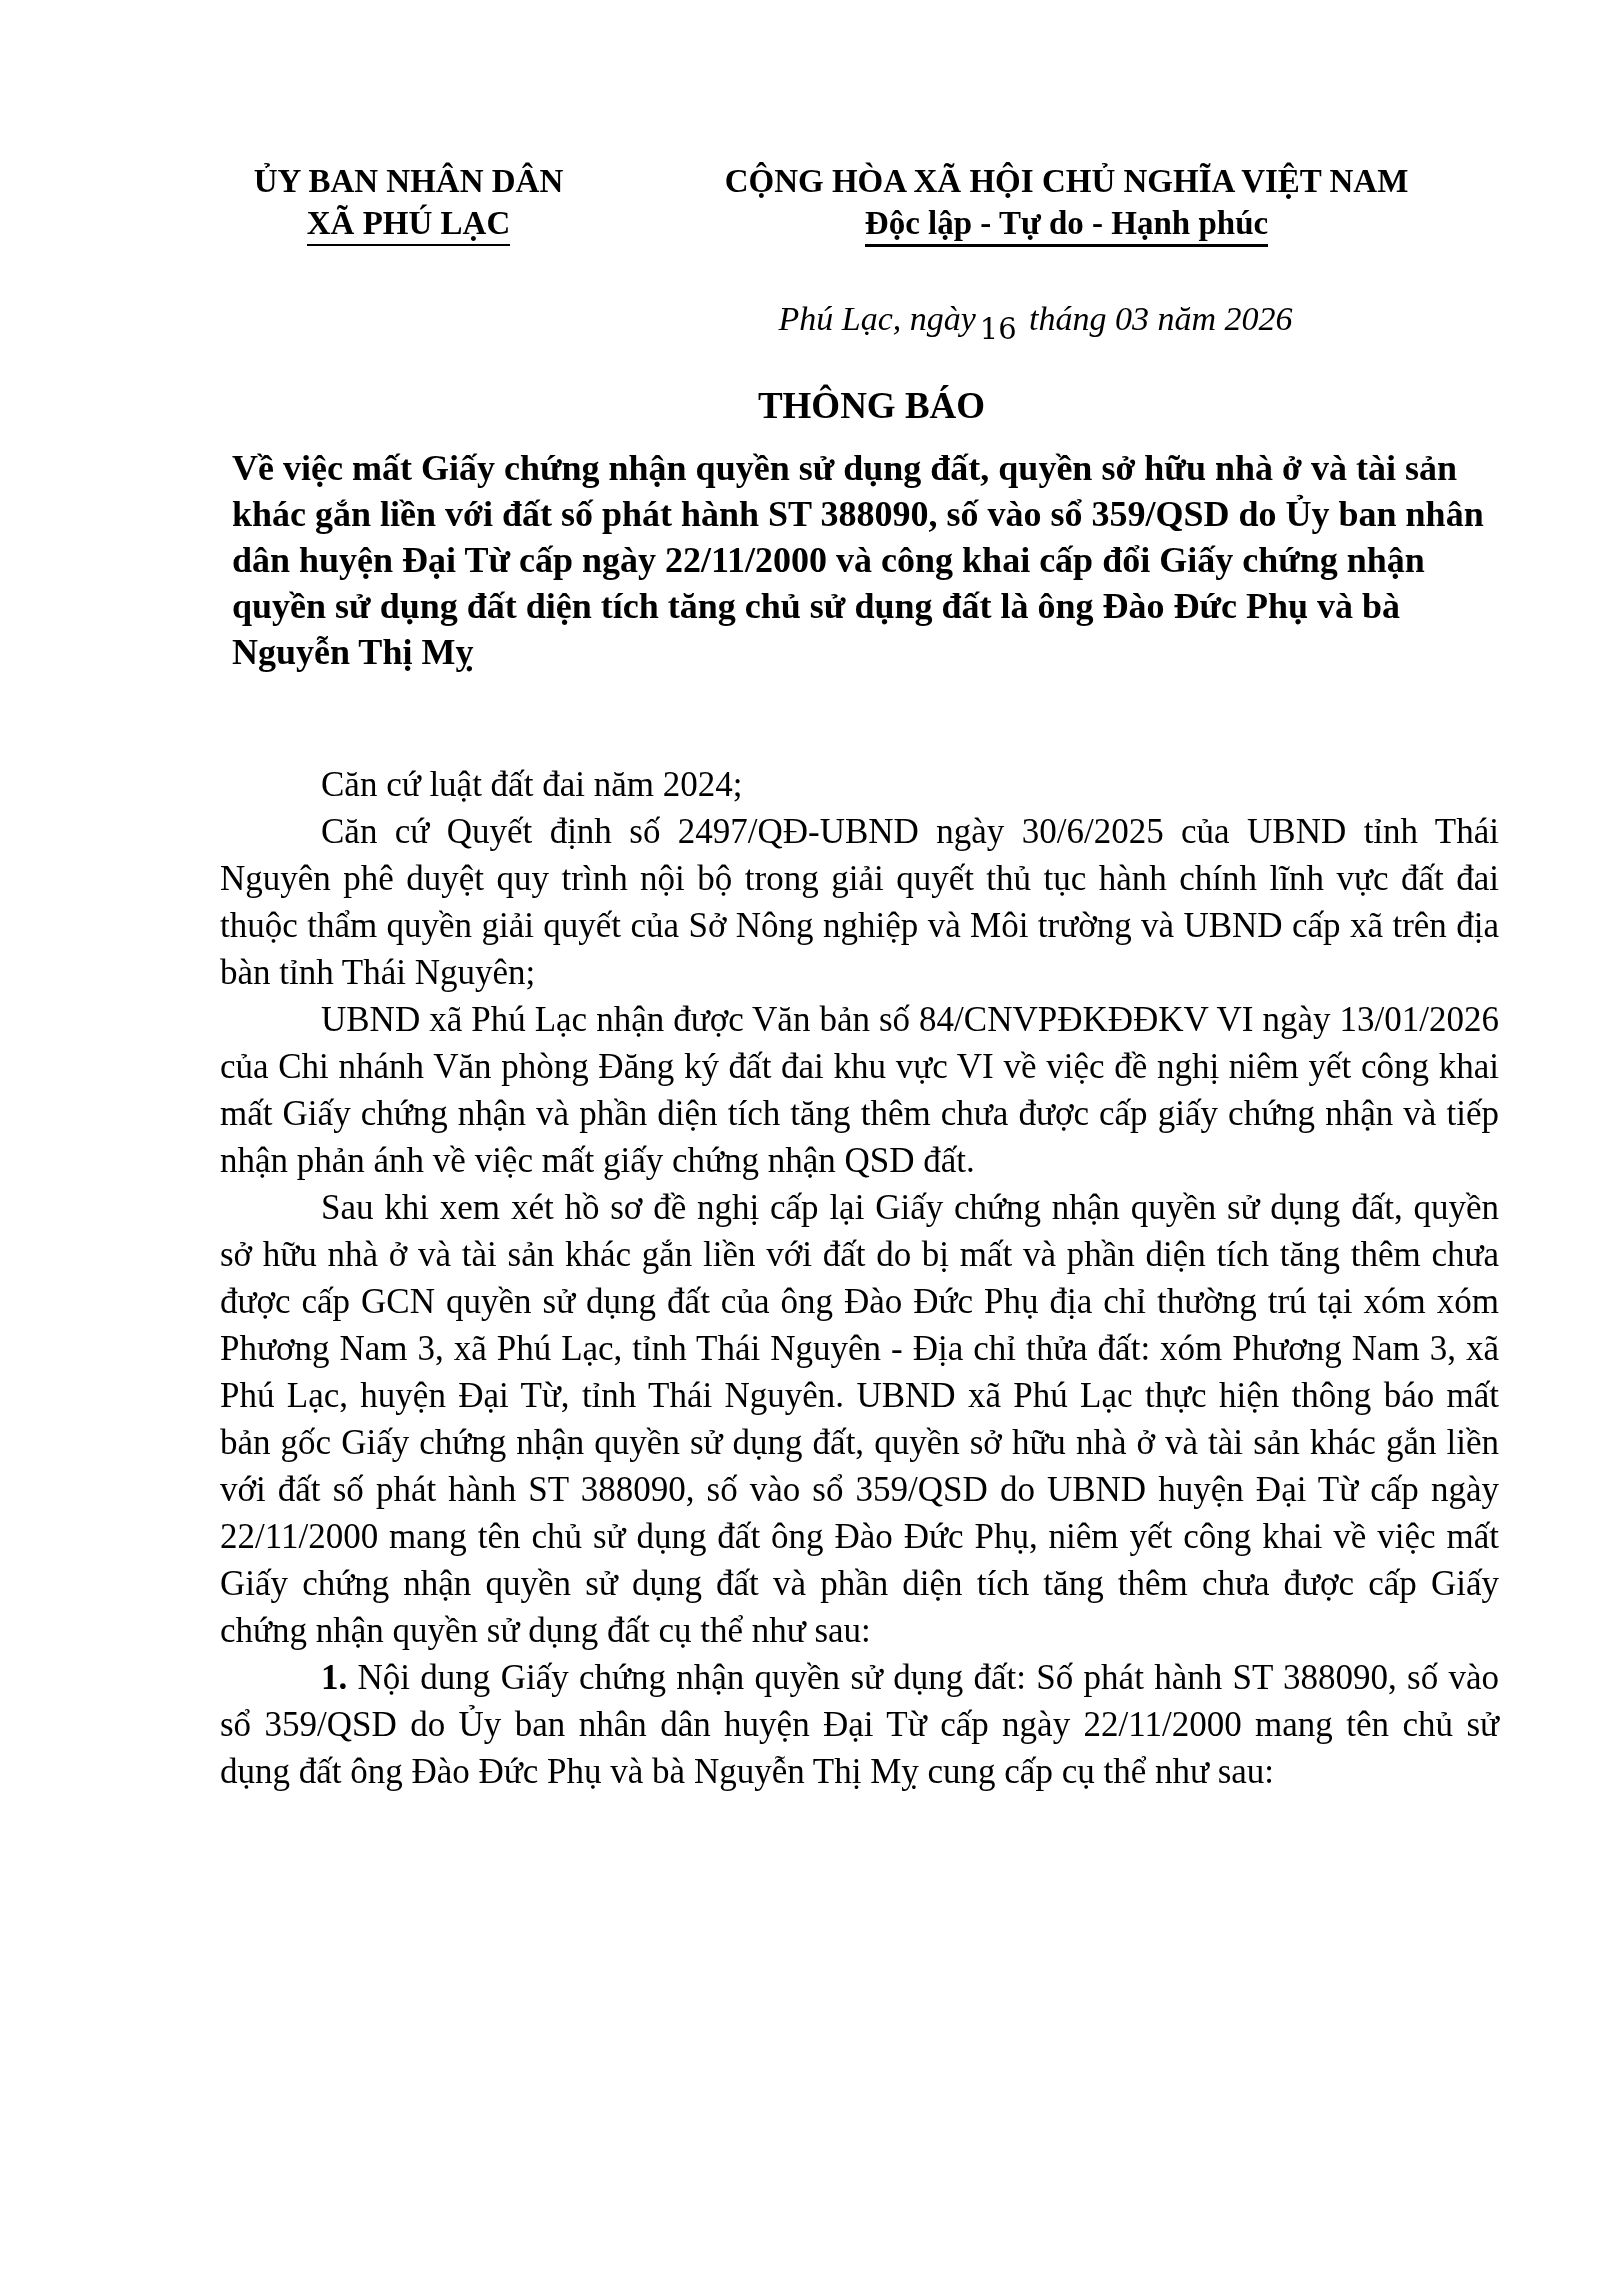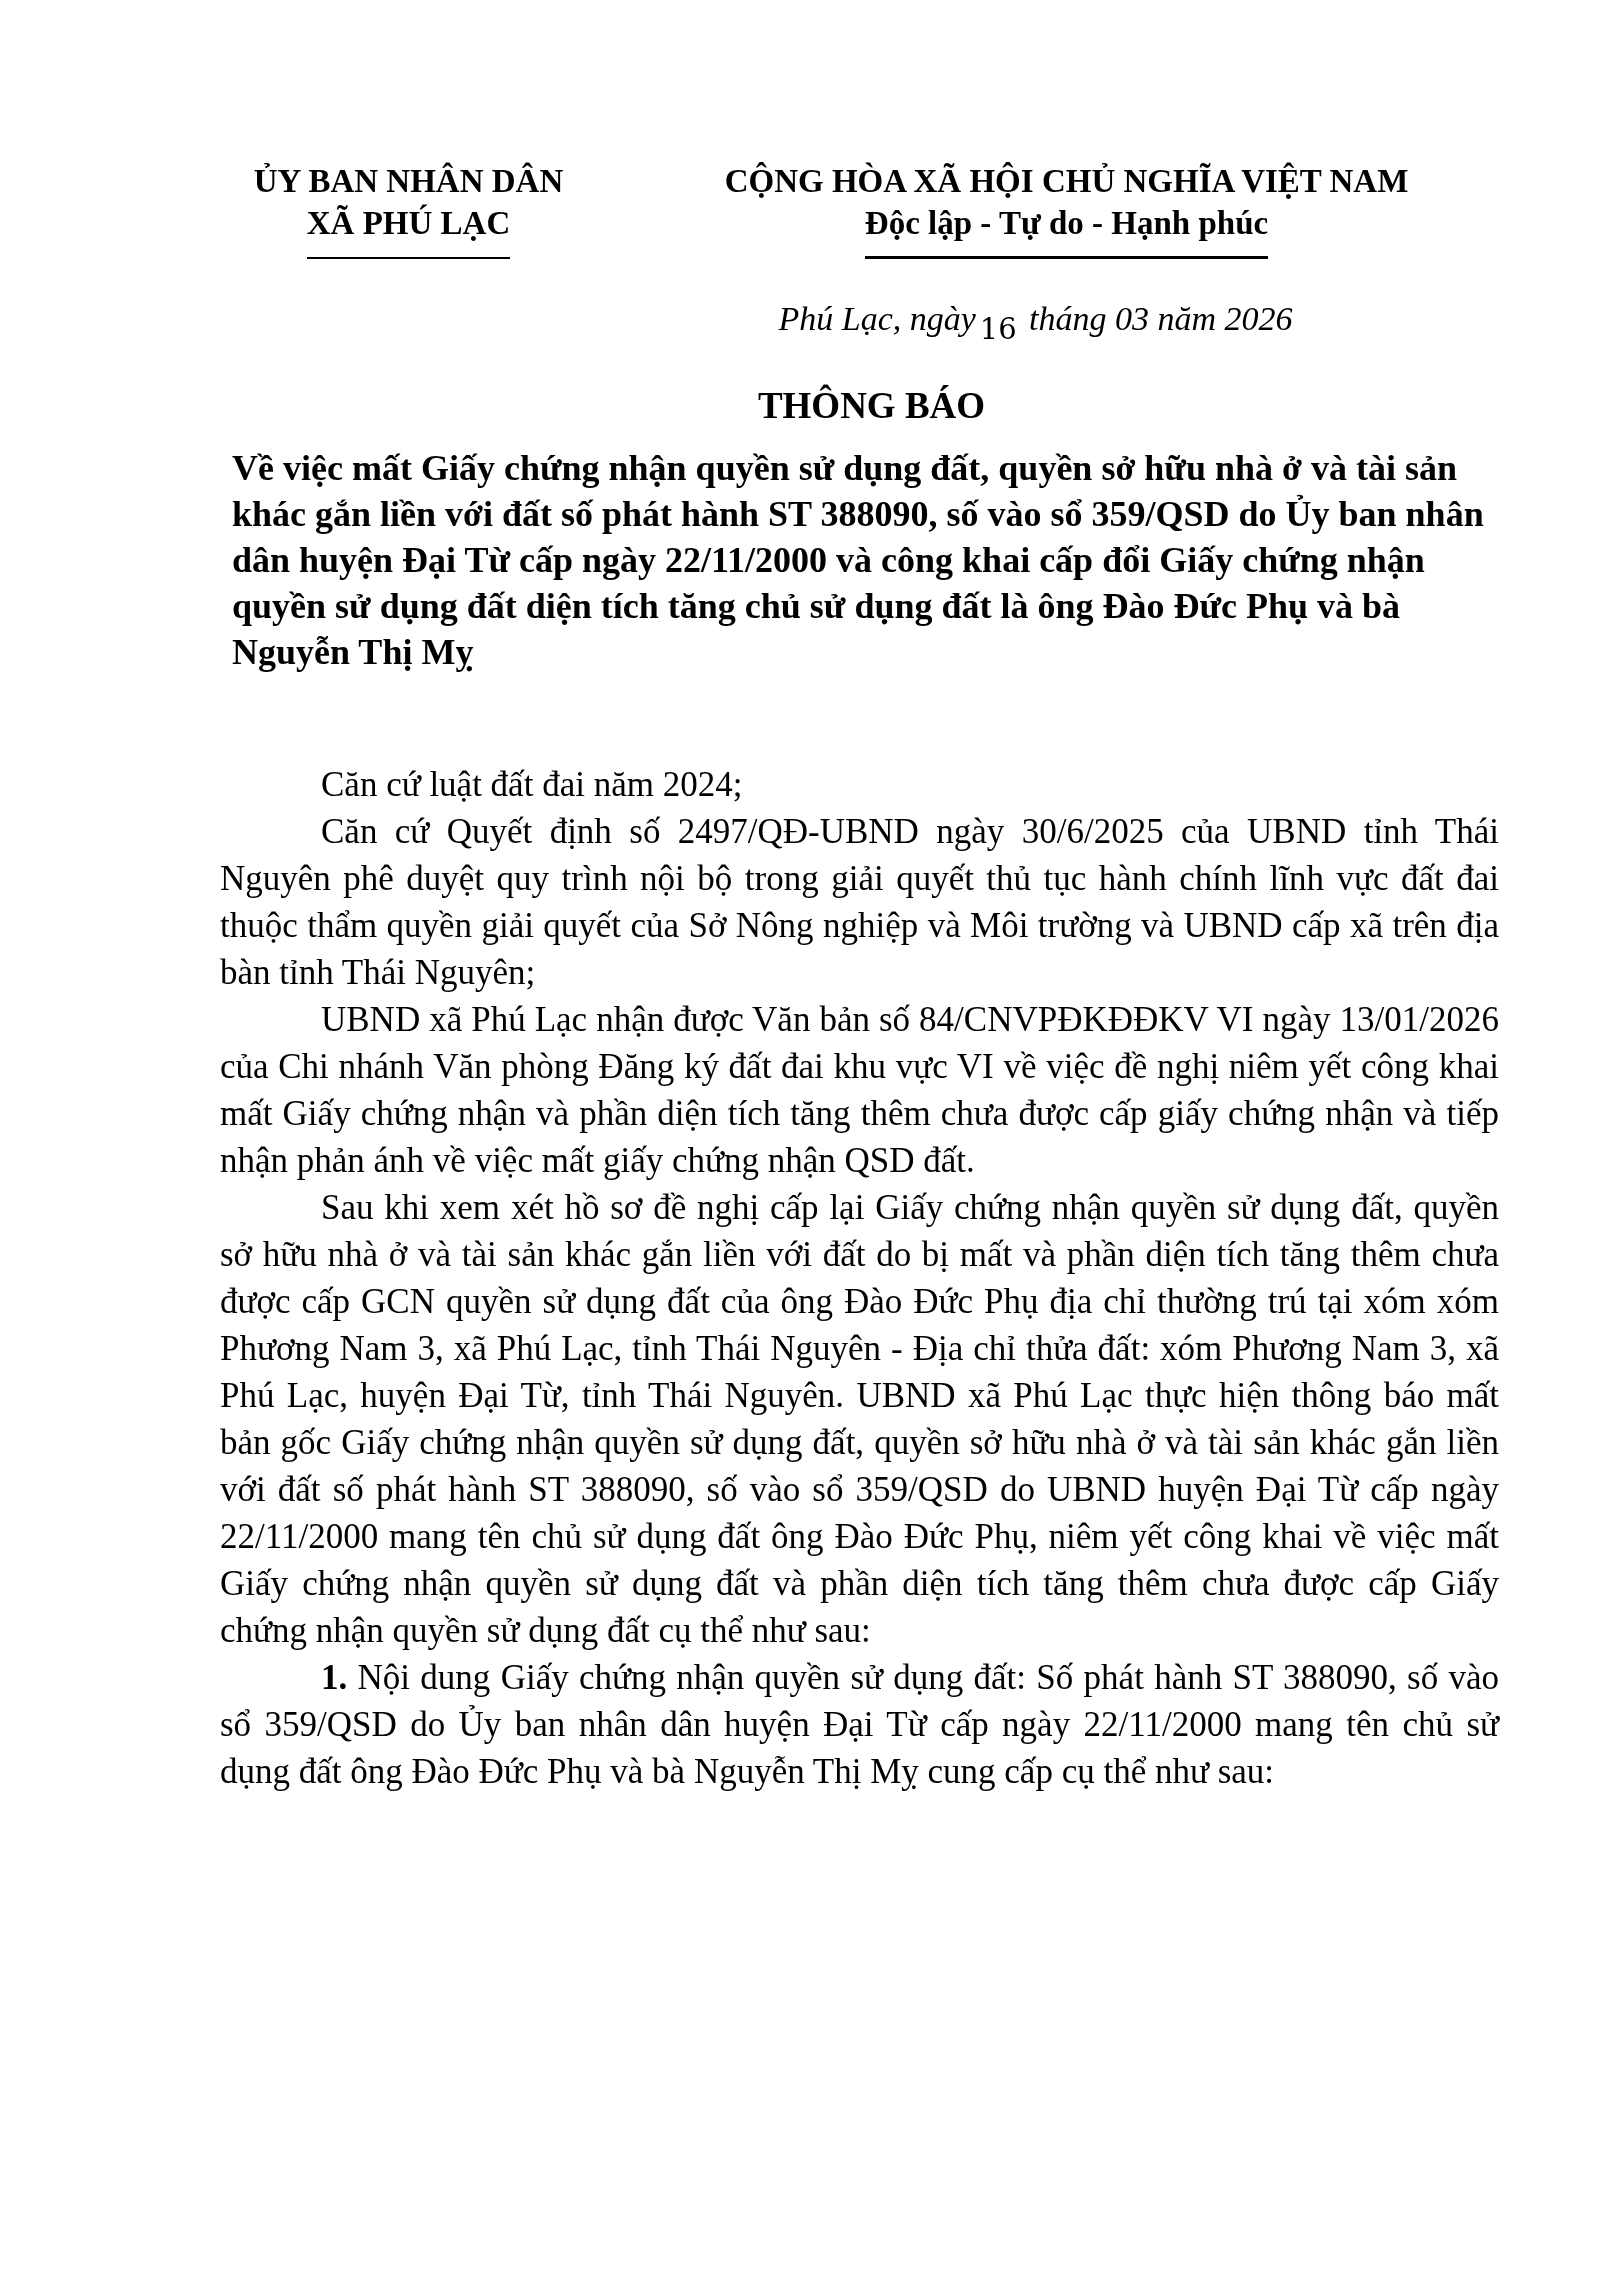--- a/index.html
+++ b/index.html
@@ -6,22 +6,22 @@
   body { width: 1623px; height: 2295px; position: relative; overflow: hidden; }
   .page {
     position: absolute; left: 0; top: 0; width: 1623px; height: 2295px;
     background: #ffffff; color: #000000;
     font-family: "Liberation Serif", "DejaVu Serif", serif;
   }
   .hdr { position: absolute; text-align: center; font-weight: bold; font-size: 33px; line-height: 42px; white-space: nowrap; }
   .hdr-left { left: 232px; width: 353px; top: 160px; }
   .hdr-right { left: 713px; width: 707px; top: 160px; }
   .hdr-line { display: block; }
-  .u-left { display: inline-block; border-bottom: 2.6px solid #000; padding-bottom: 13px; text-align: right; }
-  .u-right { display: inline-block; border-bottom: 3.3px solid #000; padding-bottom: 12px; }
+  .u-left { display: inline-block; border-bottom: 2.6px solid #000; padding-bottom: 0; text-align: right; }
+  .u-right { display: inline-block; border-bottom: 3.3px solid #000; padding-bottom: 0px; }
   .ref { position: absolute; top: 298px; font-size: 34px; line-height: 42px; white-space: nowrap; }
   .ref-left { left: 232px; width: 353px; text-align: center; }
   .ref-right { left: 682px; width: 707px; text-align: center; font-style: italic; }
   .stamp-num { font-family: "DejaVu Serif", serif; font-style: normal; font-size: 29px; position: relative; top: 9.2px; padding: 0 3.9px; }
   .title-main { position: absolute; left: 232px; width: 1279px; top: 383px; text-align: center; font-weight: bold; font-size: 37px; line-height: 46px; }
   .subject { position: absolute; left: 232px; width: 1279px; top: 445px; text-align: left; font-weight: bold; font-size: 36px; line-height: 46px; }
   .body-text { position: absolute; left: 220px; width: 1279px; top: 725px; font-size: 35px; line-height: 47px; text-align: justify; margin-top: 36px; }
   .body-text p { margin: 0; text-indent: 101px; }
   .num { font-weight: bold; }
 </style>

